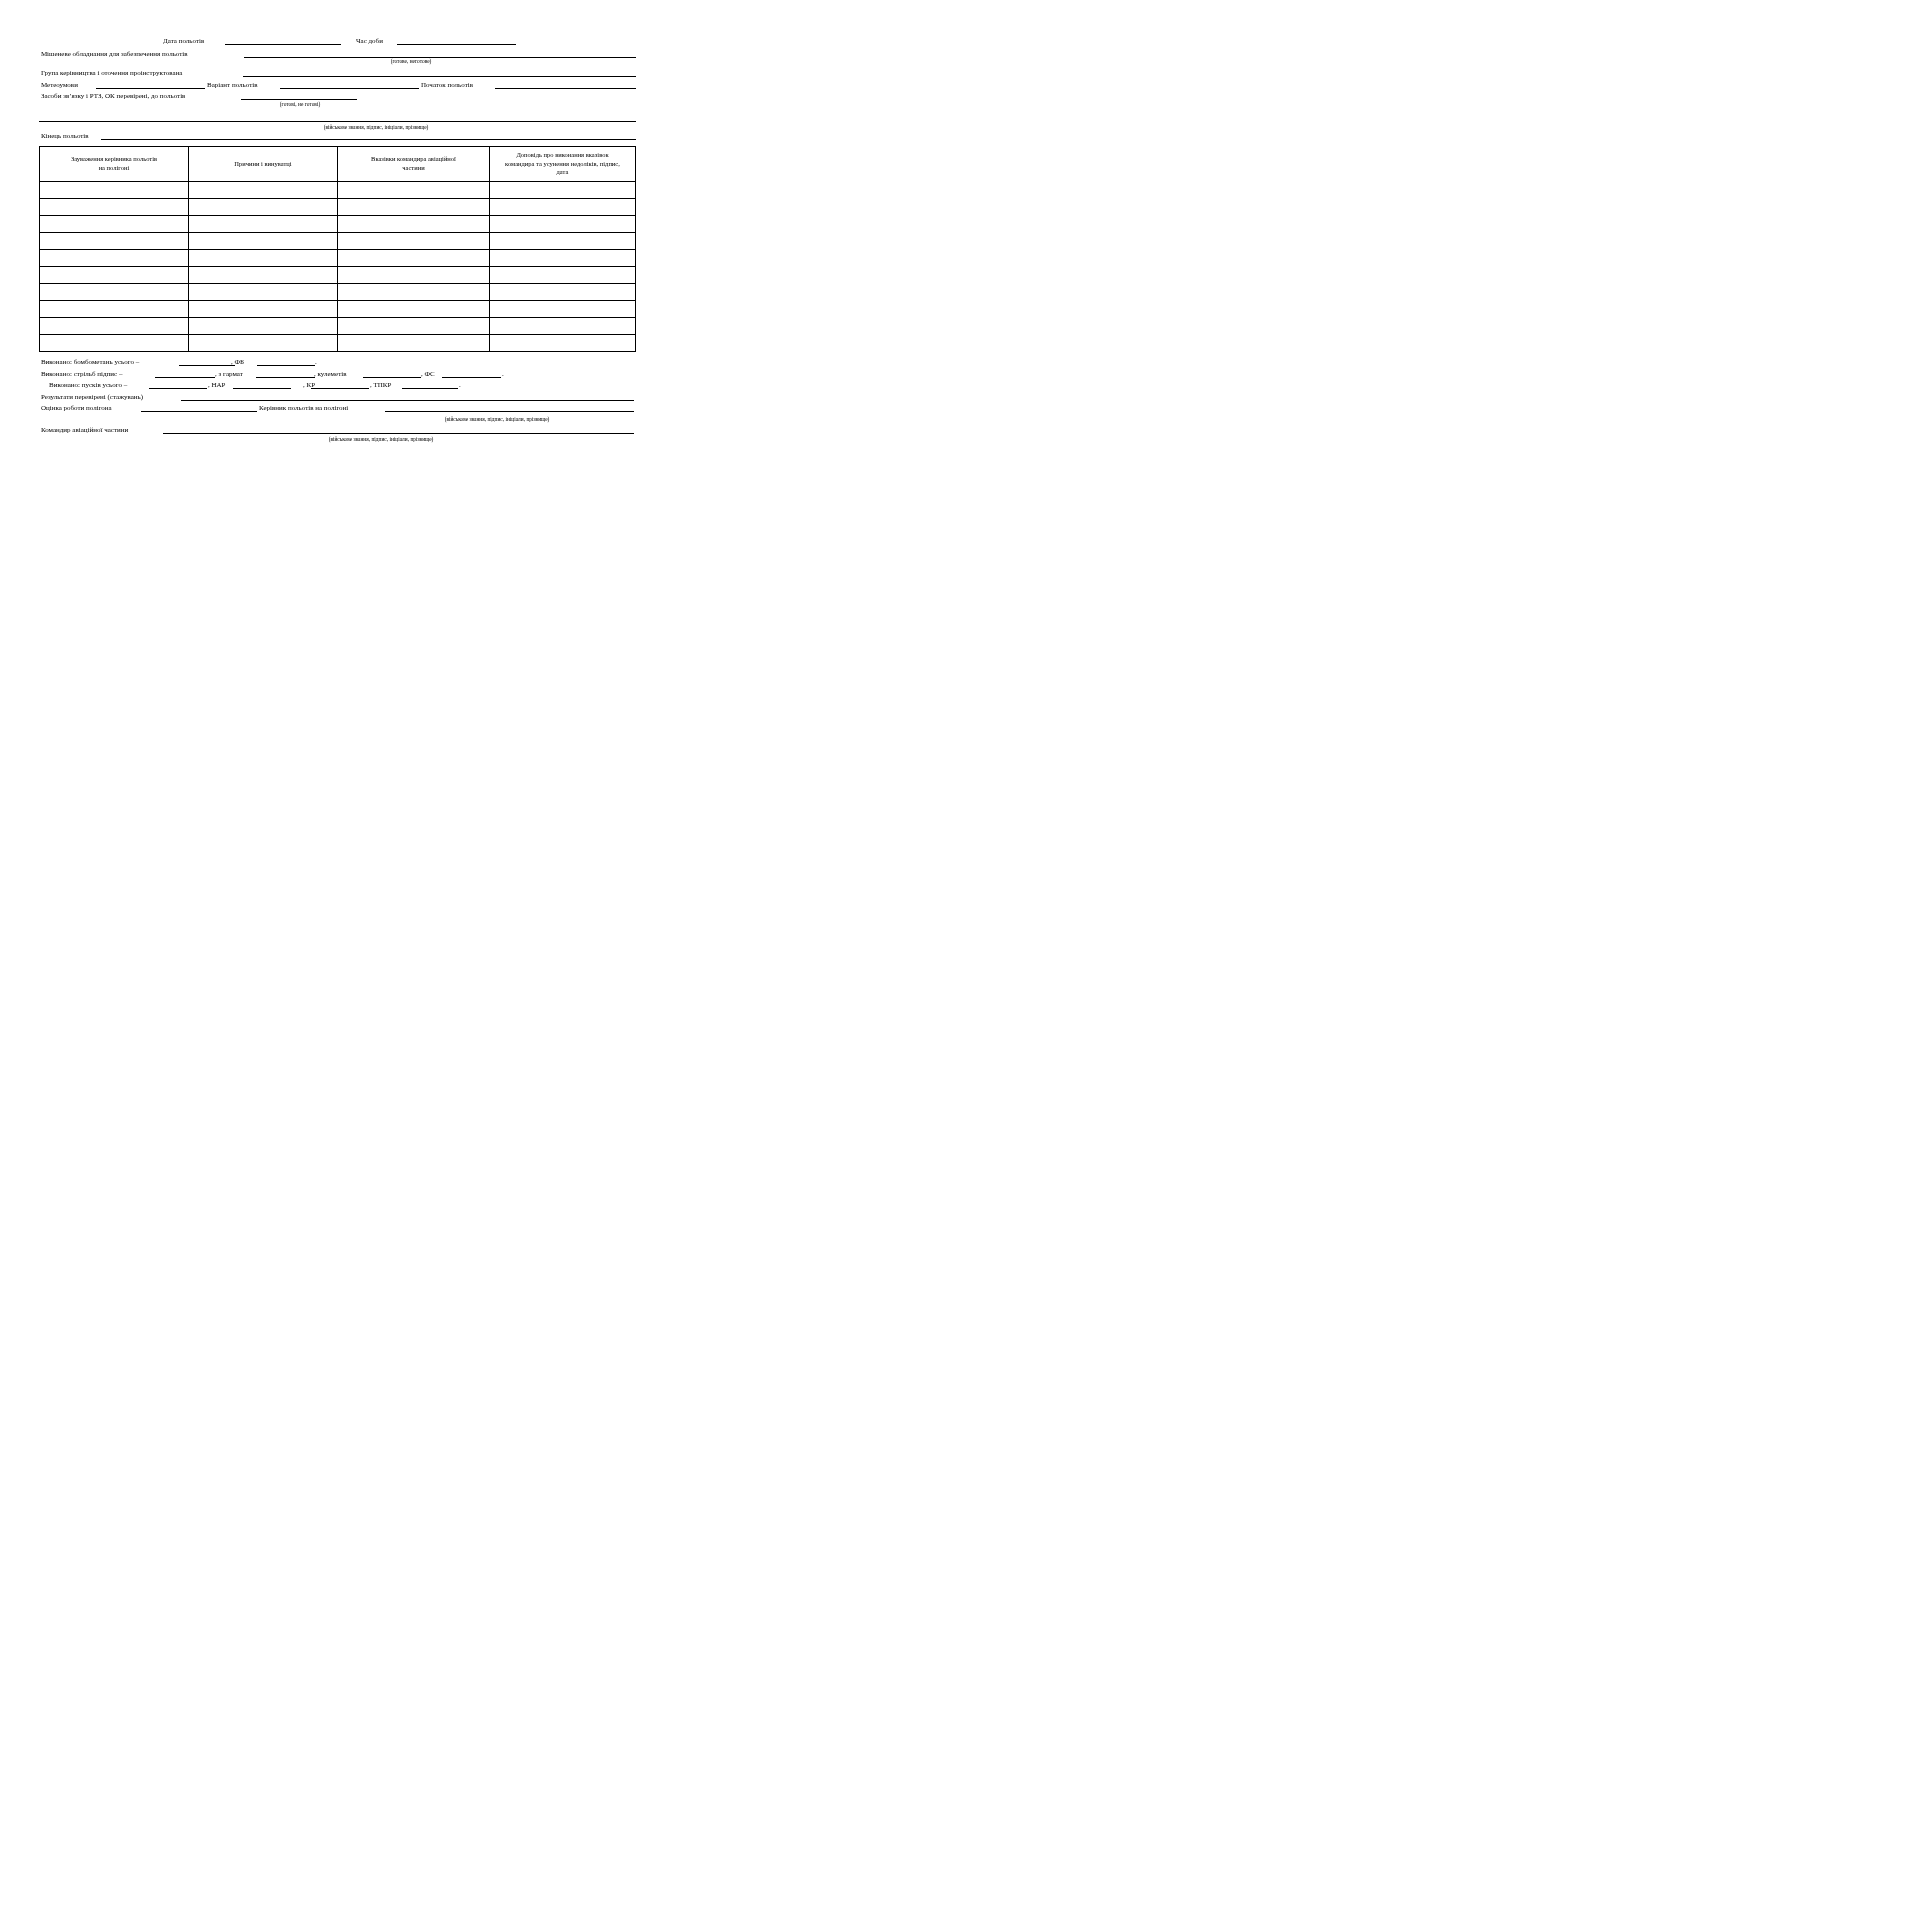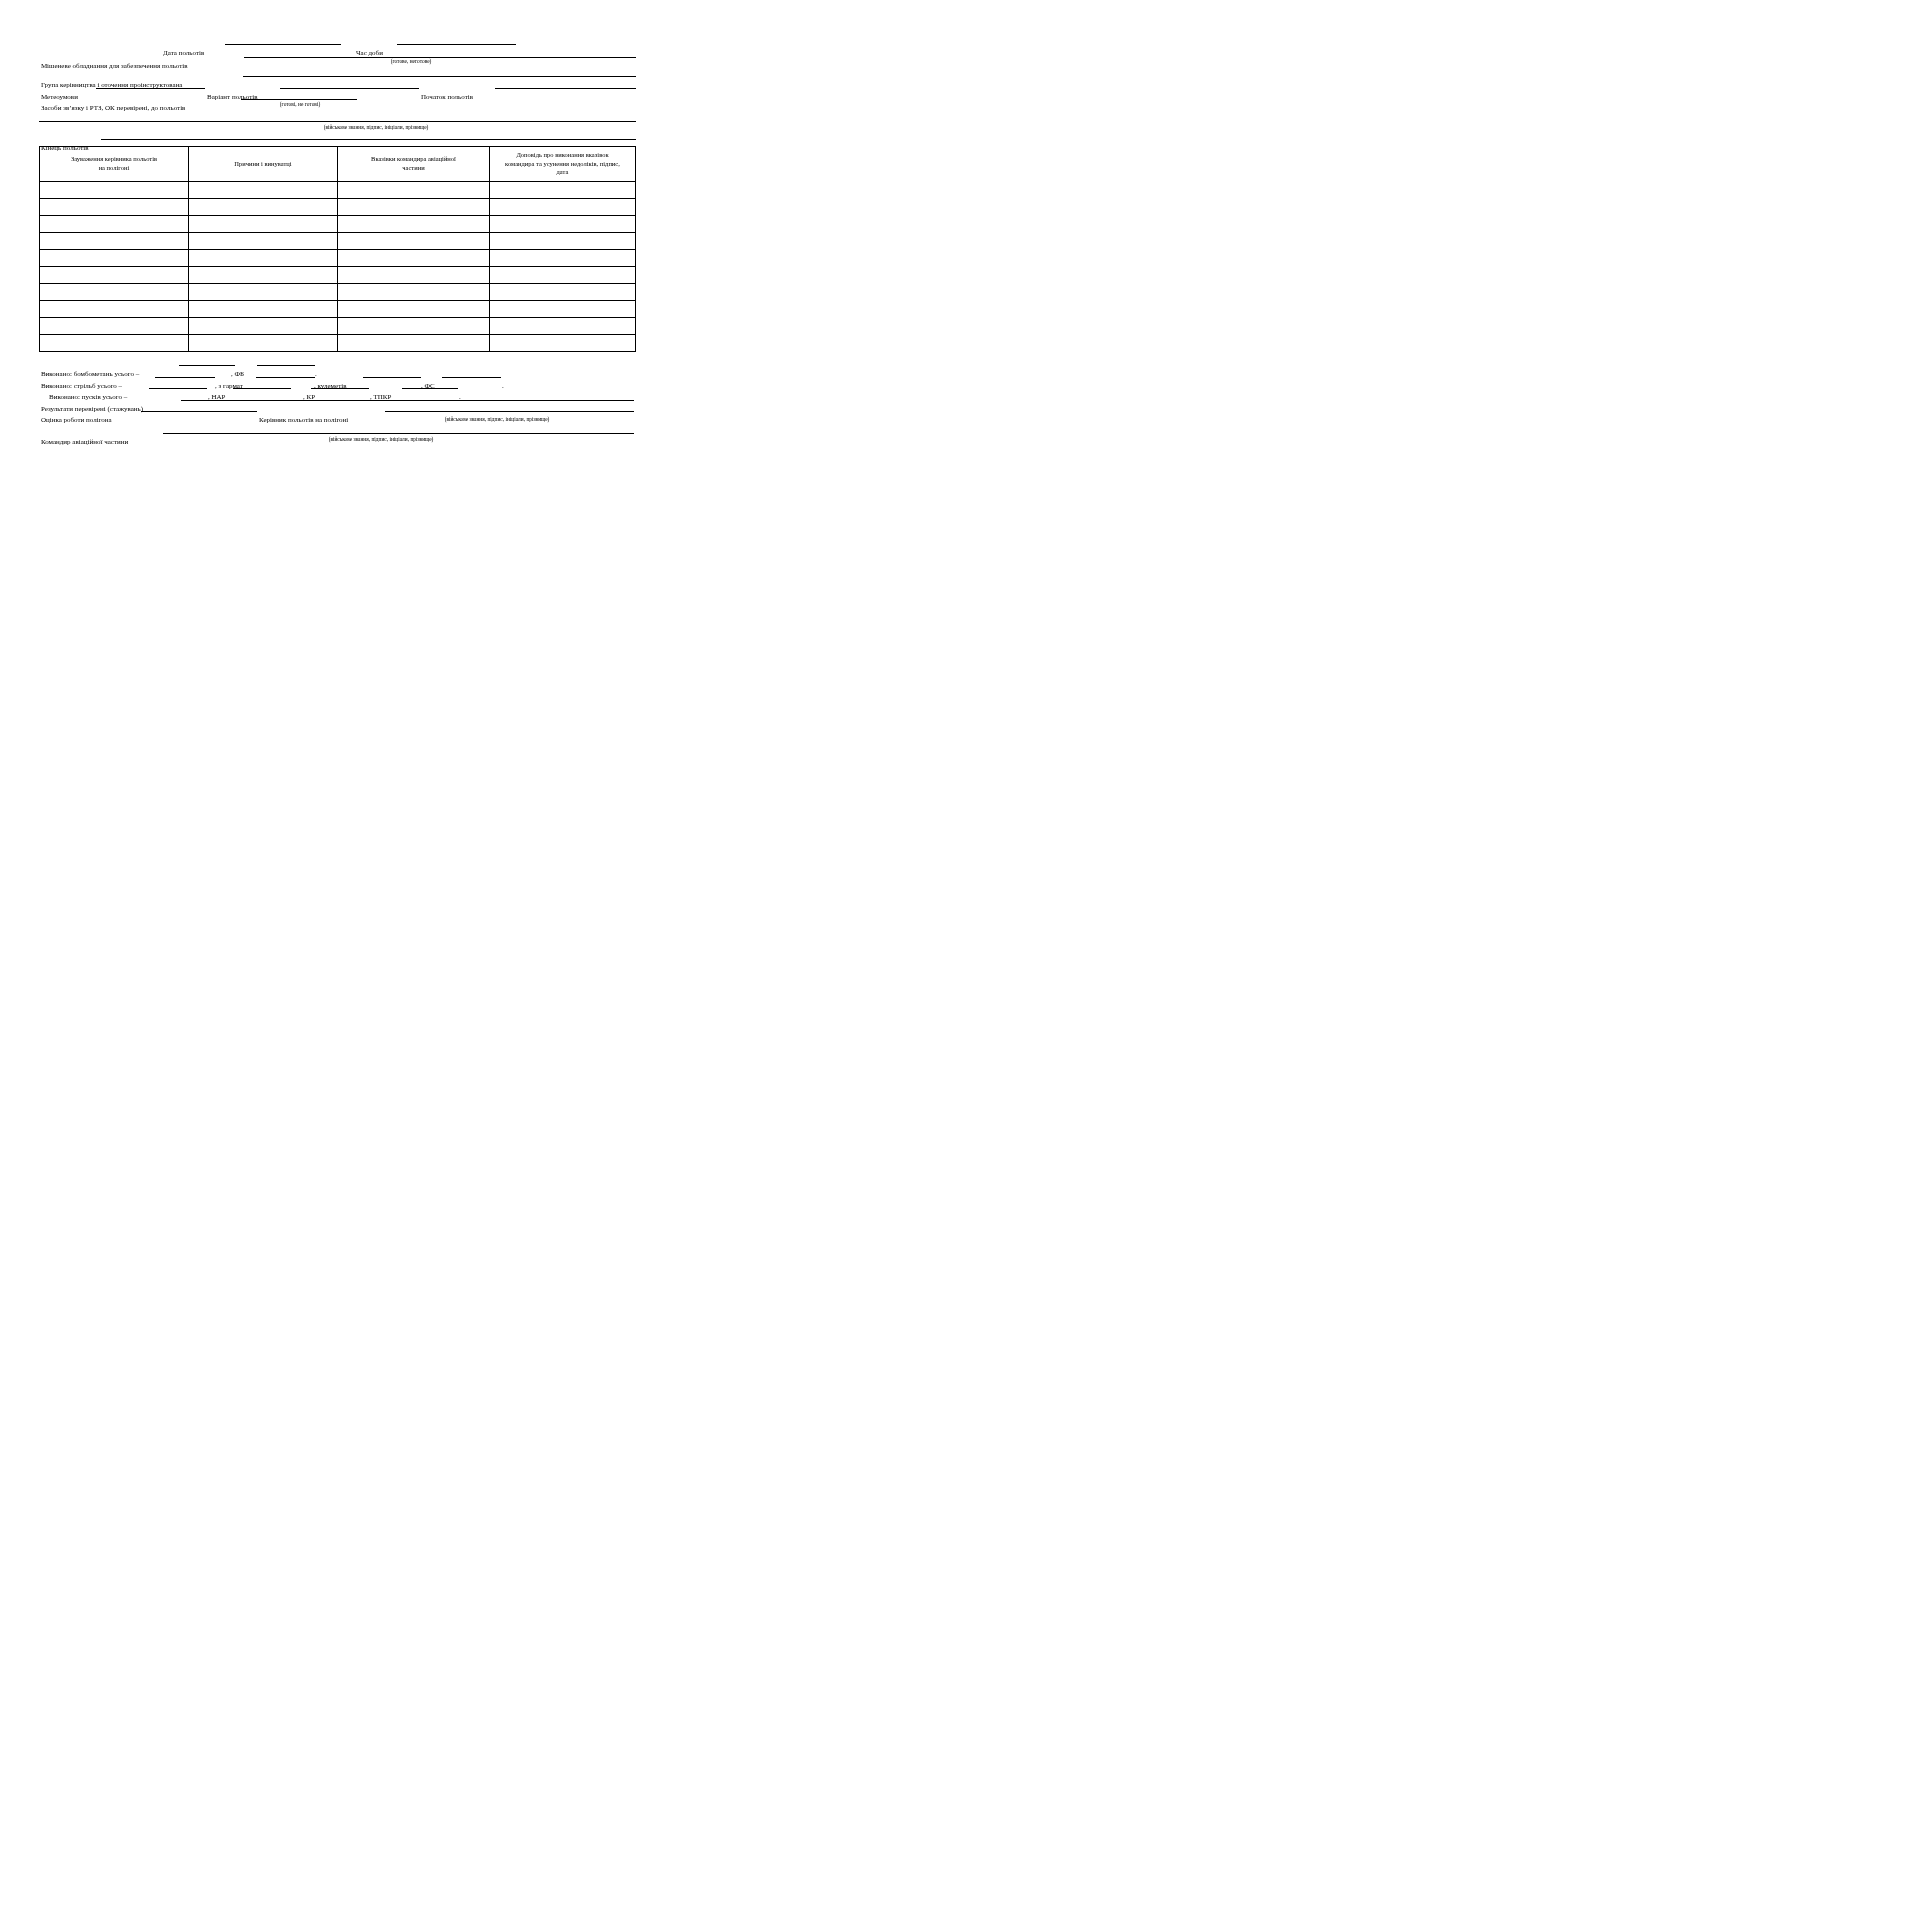--- a/index.html
+++ b/index.html
@@ -21,21 +21,20 @@
     position: absolute;
     left: 39px;
     width: 597px;
     height: 8.5px;
   }
   .line .txt {
     position: absolute;
     top: 0;
     white-space: nowrap;
     line-height: 8.5px;
-    margin-top: 12px;
   }
   .blank {
     position: absolute;
     top: 0;
     height: 7.3px;
     border-bottom: 1px solid #000;
   }
   .hint {
     position: absolute;
     font-size: 5.4px;
@@ -204,21 +203,21 @@
 
   <div class="line" style="top:358px">
     <span class="txt" style="left:1.9px">Виконано: бомбометань усього –</span>
     <span class="blank" style="left:140px;width:56px"></span>
     <span class="txt" style="left:192px">, ФБ</span>
     <span class="blank" style="left:218px;width:58px"></span>
     <span class="txt" style="left:276px">.</span>
   </div>
 
   <div class="line" style="top:370px">
-    <span class="txt" style="left:1.9px">Виконано: стрільб усього –</span>
+    <span class="txt" style="left:1.9px">Виконано: стрільб підпис –</span>
     <span class="blank" style="left:116px;width:60px"></span>
     <span class="txt" style="left:176px">, з гармат</span>
     <span class="blank" style="left:217px;width:59px"></span>
     <span class="txt" style="left:275px">, кулеметів</span>
     <span class="blank" style="left:324px;width:58px"></span>
     <span class="txt" style="left:382px">, ФС</span>
     <span class="blank" style="left:403px;width:59px"></span>
     <span class="txt" style="left:463px">.</span>
   </div>
 

